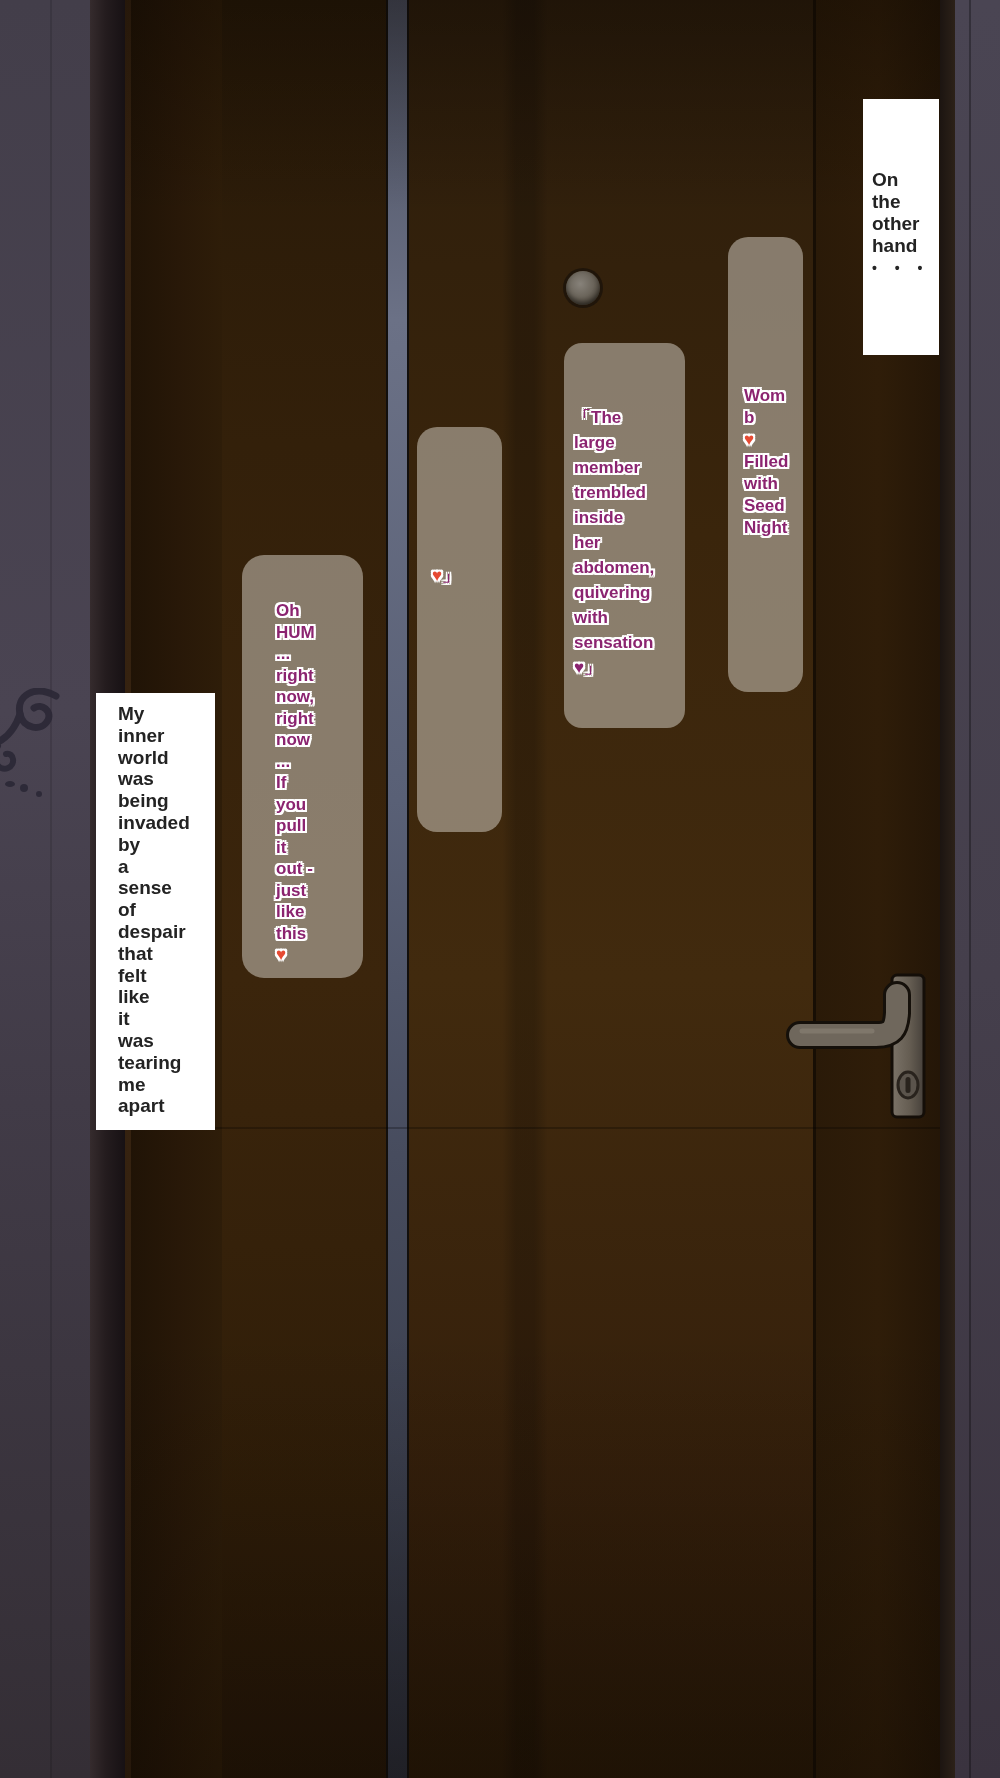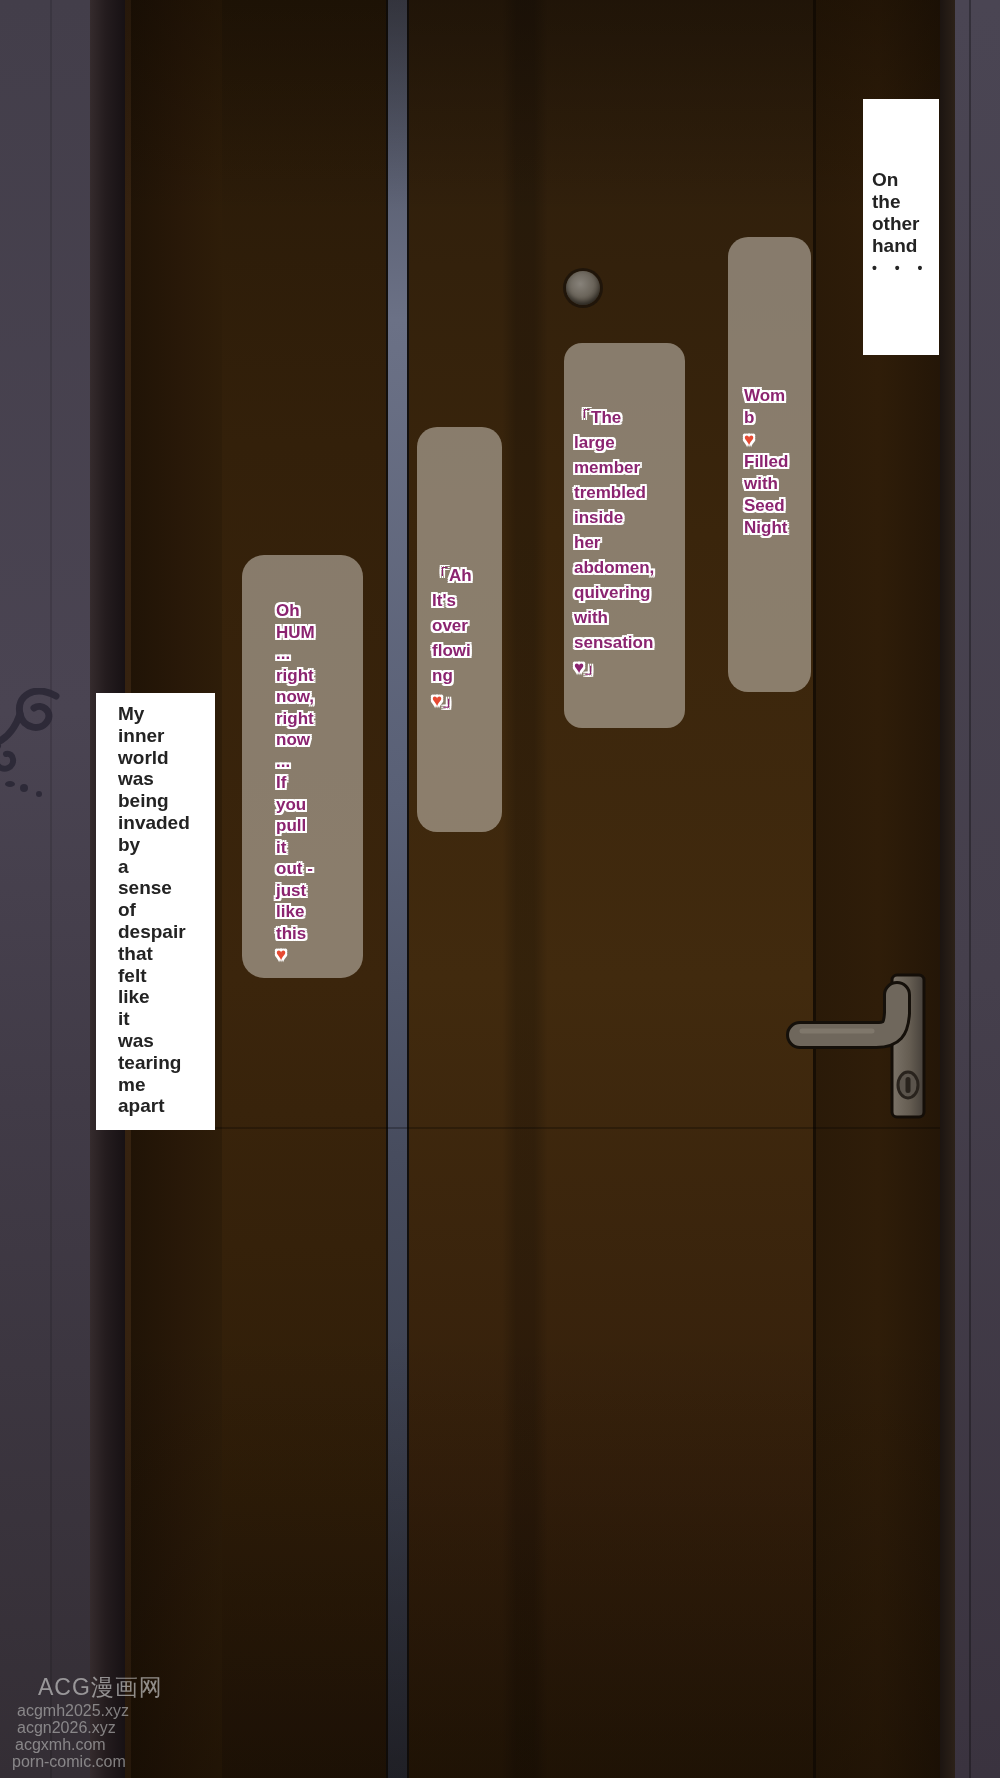--- a/index.html
+++ b/index.html
@@ -60,21 +60,21 @@
         text-shadow:-2px -2px 0 #fff,2px -2px 0 #fff,-2px 2px 0 #fff,2px 2px 0 #fff,
                     -2px 0 0 #fff,2px 0 0 #fff,0 -2px 0 #fff,0 2px 0 #fff;}
   .heart{color:#e64a33;}
   .heart.purple{color:#8b2470;}
   .box-ohhum{left:242px;top:555px;width:121px;height:423px;border-radius:22px;padding:45px 6px 0 34px;}
   .box-ohhum .speech-txt{line-height:21.5px;}
   .box-ah{left:417px;top:427px;width:85px;height:405px;border-radius:20px;padding:136px 4px 0 15px;}
   .box-ah .speech-txt{line-height:25px;}
   .box-member{left:564px;top:343px;width:121px;height:385px;border-radius:18px;padding:62px 4px 0 10px;}
   .box-member .speech-txt{line-height:25px;}
-  .box-womb{left:728px;top:237px;width:83px;height:455px;border-radius:20px;padding:148px 4px 0 16px;}
+  .box-womb{left:728px;top:237px;width:75px;height:455px;border-radius:20px;padding:148px 4px 0 16px;}
   .box-womb .speech-txt{line-height:22px;}
 
   
   .watermark{position:absolute;left:0;top:1670px;width:300px;height:108px;}
   .wm-brand{position:absolute;left:38px;top:2px;font-size:23px;letter-spacing:1px;
         color:rgba(200,200,200,.68);}
   .wm-url{position:absolute;font-size:16px;color:rgba(180,180,180,.66);}
   .wm-u0{left:17px;top:32px;}
   .wm-u1{left:17px;top:49px;}
   .wm-u2{left:15px;top:66px;}
@@ -154,25 +154,20 @@
 pull
 it
 out -
 just
 like
 this</div>
     <div class="speech-txt heart">♥</div>
   </div>
 
   <div class="speech-box box-ah">
-    <div class="speech-txt">「Ah
-It's
-over
-flowi
-ng</div>
     <div class="speech-txt"><span class="heart">♥</span><span>」</span></div>
   </div>
 
   <div class="speech-box box-member">
     <div class="speech-txt">「The
 large
 member
 trembled
 inside
 her
@@ -216,21 +211,14 @@
   </div>
 
   <div class="white-box box-narr-tr">
     <div class="narr-txt">On
 the
 other
 hand</div>
     <div class="dots">• • •</div>
   </div>
 
-  <div class="watermark">
-    <div class="wm-brand">ACG漫画网</div>
-    <div class="wm-url wm-u0">acgmh2025.xyz</div>
-    <div class="wm-url wm-u1">acgn2026.xyz</div>
-    <div class="wm-url wm-u2">acgxmh.com</div>
-    <div class="wm-url wm-u3">porn-comic.com</div>
-  </div>
 
 </div>
 
 </body></html>

